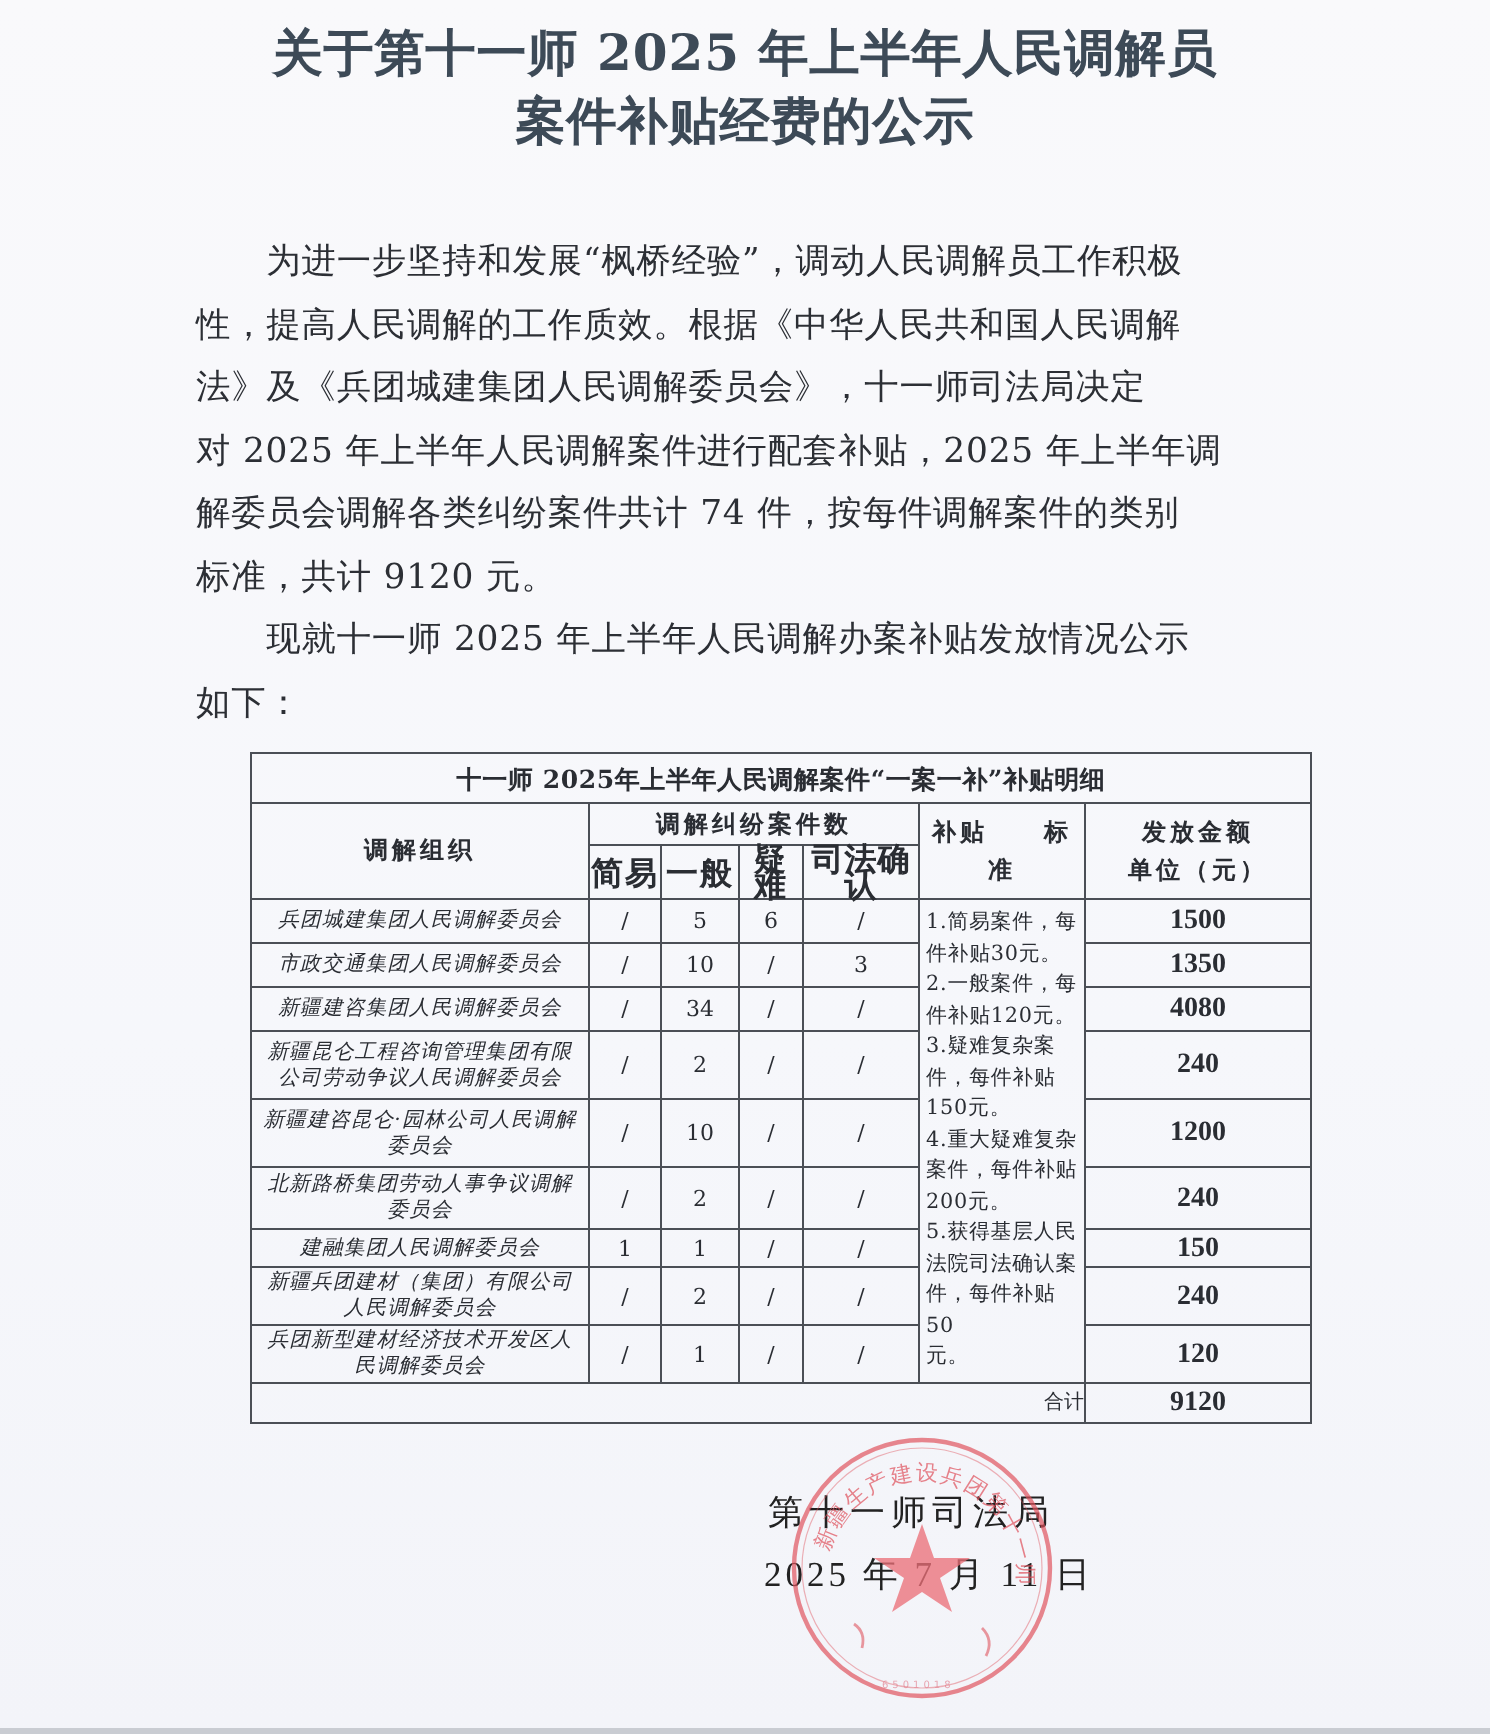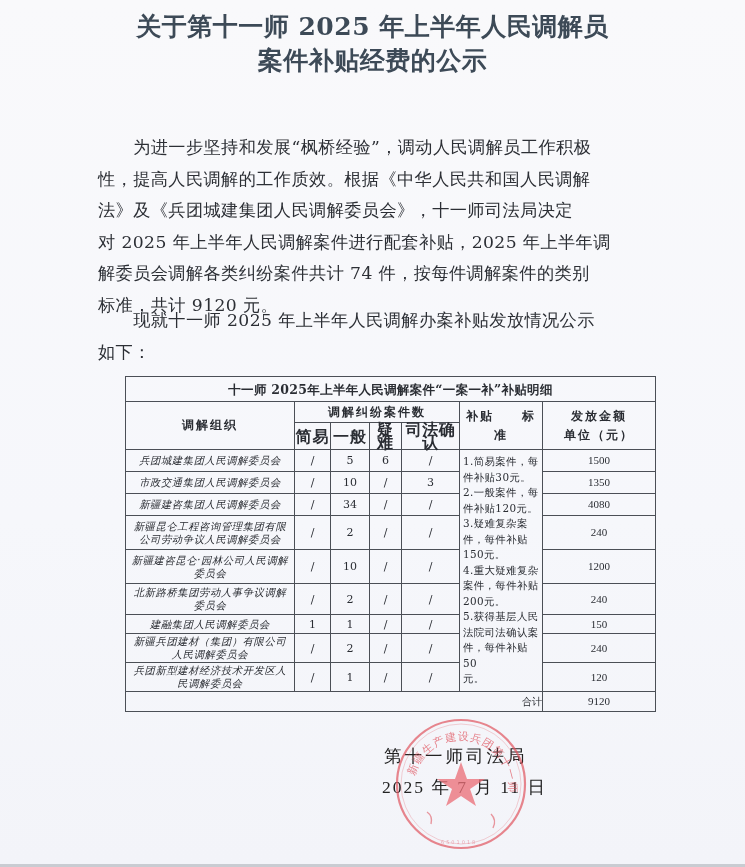--- a/index.html
+++ b/index.html
@@ -23,41 +23,41 @@
   }
   .title.l1 { top: 10px; }
   .title.l2 { top: 44px; }
   .para {
     position: absolute; left: 98px; width: 560px;
     font-family: "DejaVu Serif", serif;
     font-size: 17.2px; line-height: 31.5px; color: #2c2f35;
     letter-spacing: 0.4px; text-align: justify;
   }
   .para .line { display: block; white-space: nowrap; }
-  .p1 { top: 116px; margin-top: 16px; }
+  .p1 { top: 116px; }
   .p2 { top: 305px; }
 
   table.tbl {
     position: absolute; left: 125px; top: 376px;
     width: 530px; border-collapse: collapse;
     font-family: "DejaVu Serif", serif;
     color: #2a2d33;
     table-layout: fixed;
   }
   table.tbl td {
     border: 1px solid #4b4f56;
     text-align: center; vertical-align: middle;
     padding: 0; font-size: 10.5px; line-height: 13px;
   }
   .tbl .cap { font-weight: bold; font-size: 12.5px; height: 24px; letter-spacing: 0.3px; }
   .tbl .hdr { font-weight: bold; font-size: 12px; letter-spacing: 2px; }
   .tbl .sub { font-weight: bold; font-size: 16px; letter-spacing: 1px; height: 19px; }
   .tbl .org { font-size: 10.3px; letter-spacing: 0.6px; padding: 0 3px; font-style: italic; }
   .tbl .num { font-size: 11px; font-family: "DejaVu Serif", serif; }
-  .tbl .amt { font-size: 11px; font-family: "Liberation Serif", serif; }
+  .tbl .amt { font-size: 14px; font-family: "Liberation Serif", serif; font-weight: bold; }
   .tbl .std {
     text-align: left; vertical-align: middle; font-size: 10.4px; line-height: 15.5px;
     padding: 0 2px 0 3px; letter-spacing: 0.4px; margin-left: 20px;
   }
   .tbl .std span { display: block; }
   .tbl .total-label { font-size: 10px; font-family: "DejaVu Sans", sans-serif; height: 19px; text-align: right; }
 
   .sign {
     position: absolute; font-family: "Liberation Serif", "DejaVu Serif", serif;
     font-size: 17.5px; color: #222; letter-spacing: 2px; z-index: 2; white-space: nowrap;

